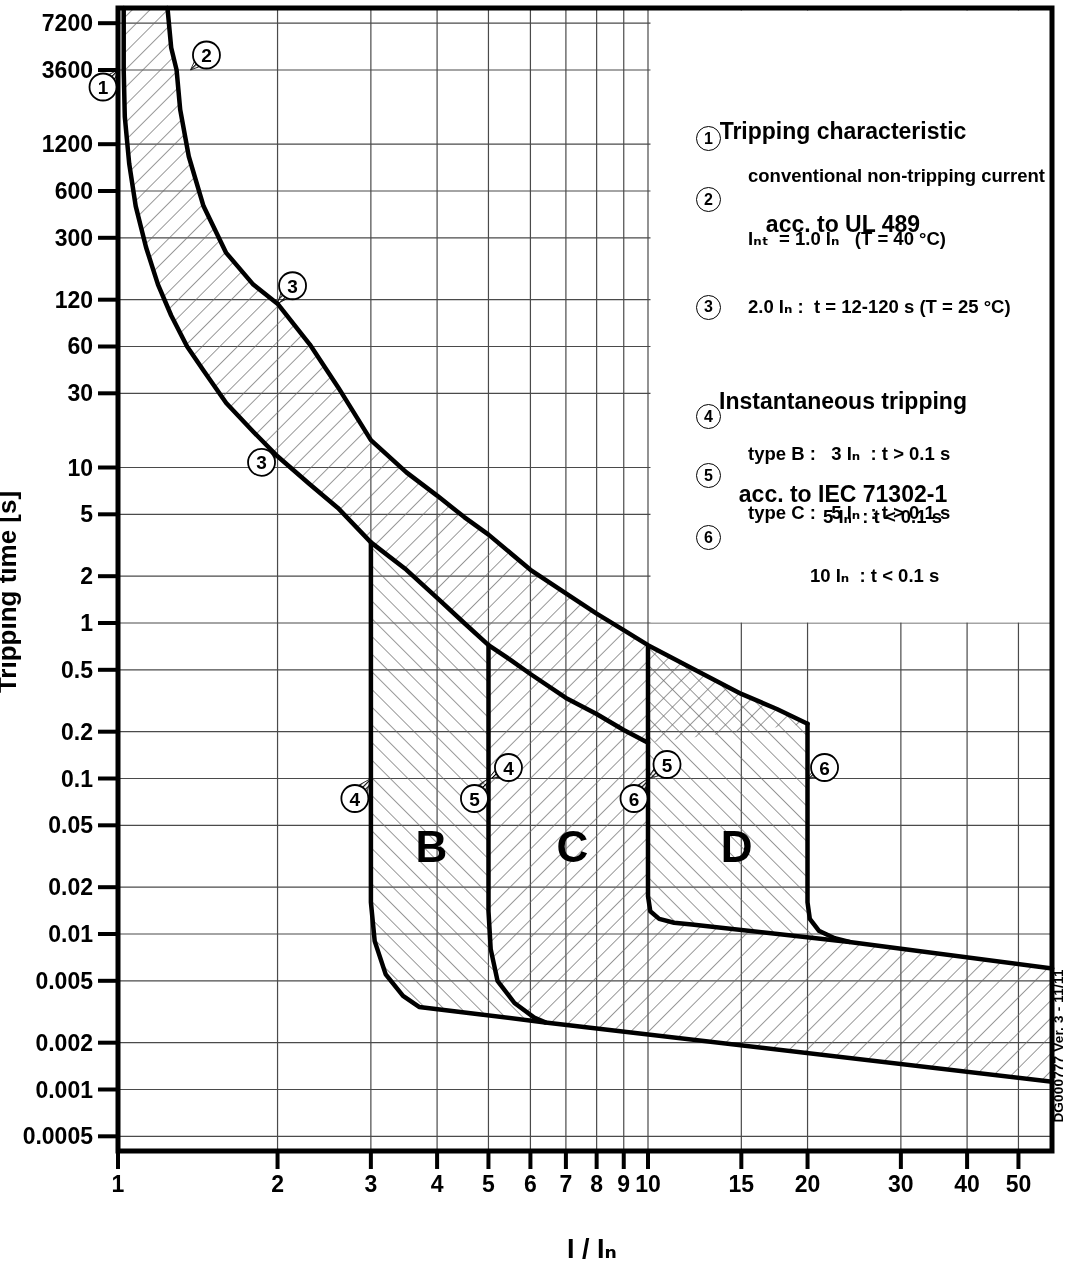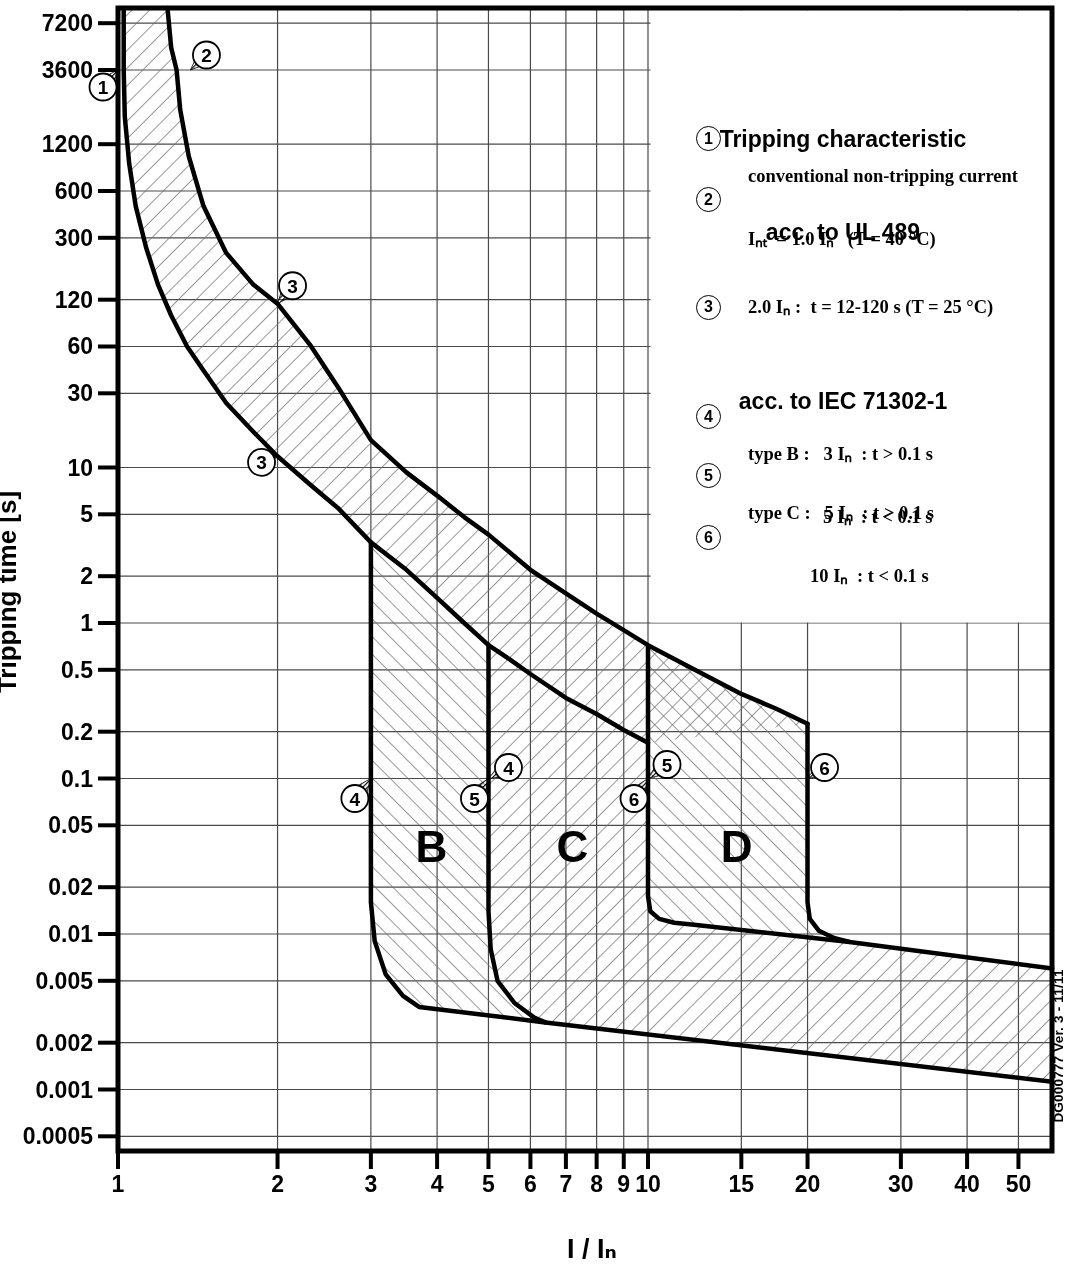--- a/index.html
+++ b/index.html
@@ -18,21 +18,21 @@
   .marknum{font-size:19px;}
   .wm{font-size:13.5px;letter-spacing:0.2px;}
   
   .leg{position:absolute;font-weight:bold;line-height:1;white-space:pre;}
   .leg-title{width:310px;left:688px;text-align:center;font-size:23px;line-height:31px;}
   .leg-row{left:696px;display:flex;gap:27px;align-items:flex-start;font-size:18.5px;}
   .leg-row.center{align-items:center;}
   .num-circle{flex:none;width:25px;height:25px;border:1.8px solid #000;border-radius:50%;
               background:#fff;display:flex;align-items:center;justify-content:center;
               font-size:16px;box-sizing:border-box;}
-  .leg-col div{line-height:26px;font-family:Liberation Serif, serif;}
+  .leg-col div{line-height:26px;}
   .pad-b{padding-left:75px;}
   .pad-cd{padding-left:62px;}
 </style>
 </head>
 <body>
 
 <div class="stage">
 
   <svg id="chart-svg" width="1071" height="1280" viewBox="0 0 1071 1280">
     <defs>
@@ -216,21 +216,21 @@
         <path d="M648.0 778.5L644.1 795.3L633.5 787.9Z" fill="url(#wedgeHatch)" stroke="#000" stroke-width="0.8"></path>
         <circle cx="634" cy="798.5" r="13.5" fill="#fff" stroke="#000" stroke-width="1.8"></circle>
         <text x="634" y="805.5" text-anchor="middle" class="marknum">6</text>
         <path d="M807.5 778.5L817.4 764.4L824.5 775.3Z" fill="url(#wedgeHatch)" stroke="#000" stroke-width="0.8"></path>
         <circle cx="824.54589770191" cy="767.5" r="13.5" fill="#fff" stroke="#000" stroke-width="1.8"></circle>
         <text x="824.54589770191" y="774.5" text-anchor="middle" class="marknum">6</text>
       </g>
     <text id="wm-text" class="wm" text-anchor="middle" transform="translate(1063,1046) rotate(-90)">DG000777 Ver. 3 - 11/11</text>
   </svg>
 
-  <div class="leg leg-title" style="top:62px">
+  <div class="leg leg-title" style="top:54px">
     <div>Tripping characteristic</div>
     <div>acc. to UL 489</div>
   </div>
 
   <div class="leg leg-row" style="top:126px">
     <span class="num-circle">1</span>
     <div class="leg-col">
       <div>conventional non-tripping current</div>
       <div>Iₙₜ  = 1.0 Iₙ   (T = 40 °C)</div>
     </div>
@@ -241,20 +241,21 @@
   </div>
 
   <div class="leg leg-row center" style="top:257px">
     <span class="num-circle">3</span>
     <div class="leg-col">
       <div>2.0 Iₙ :  t = 12-120 s (T = 25 °C)</div>
     </div>
   </div>
 
   <div class="leg leg-title" style="top:324px">
+    <div>Instantaneous tripping</div>
     <div>acc. to IEC 71302-1</div>
   </div>
 
   <div class="leg leg-row" style="top:404px">
     <span class="num-circle">4</span>
     <div class="leg-col">
       <div>type B :   3 Iₙ  : t &gt; 0.1 s</div>
       <div class="pad-b">5 Iₙ  : t &lt; 0.1 s</div>
     </div>
   </div>

